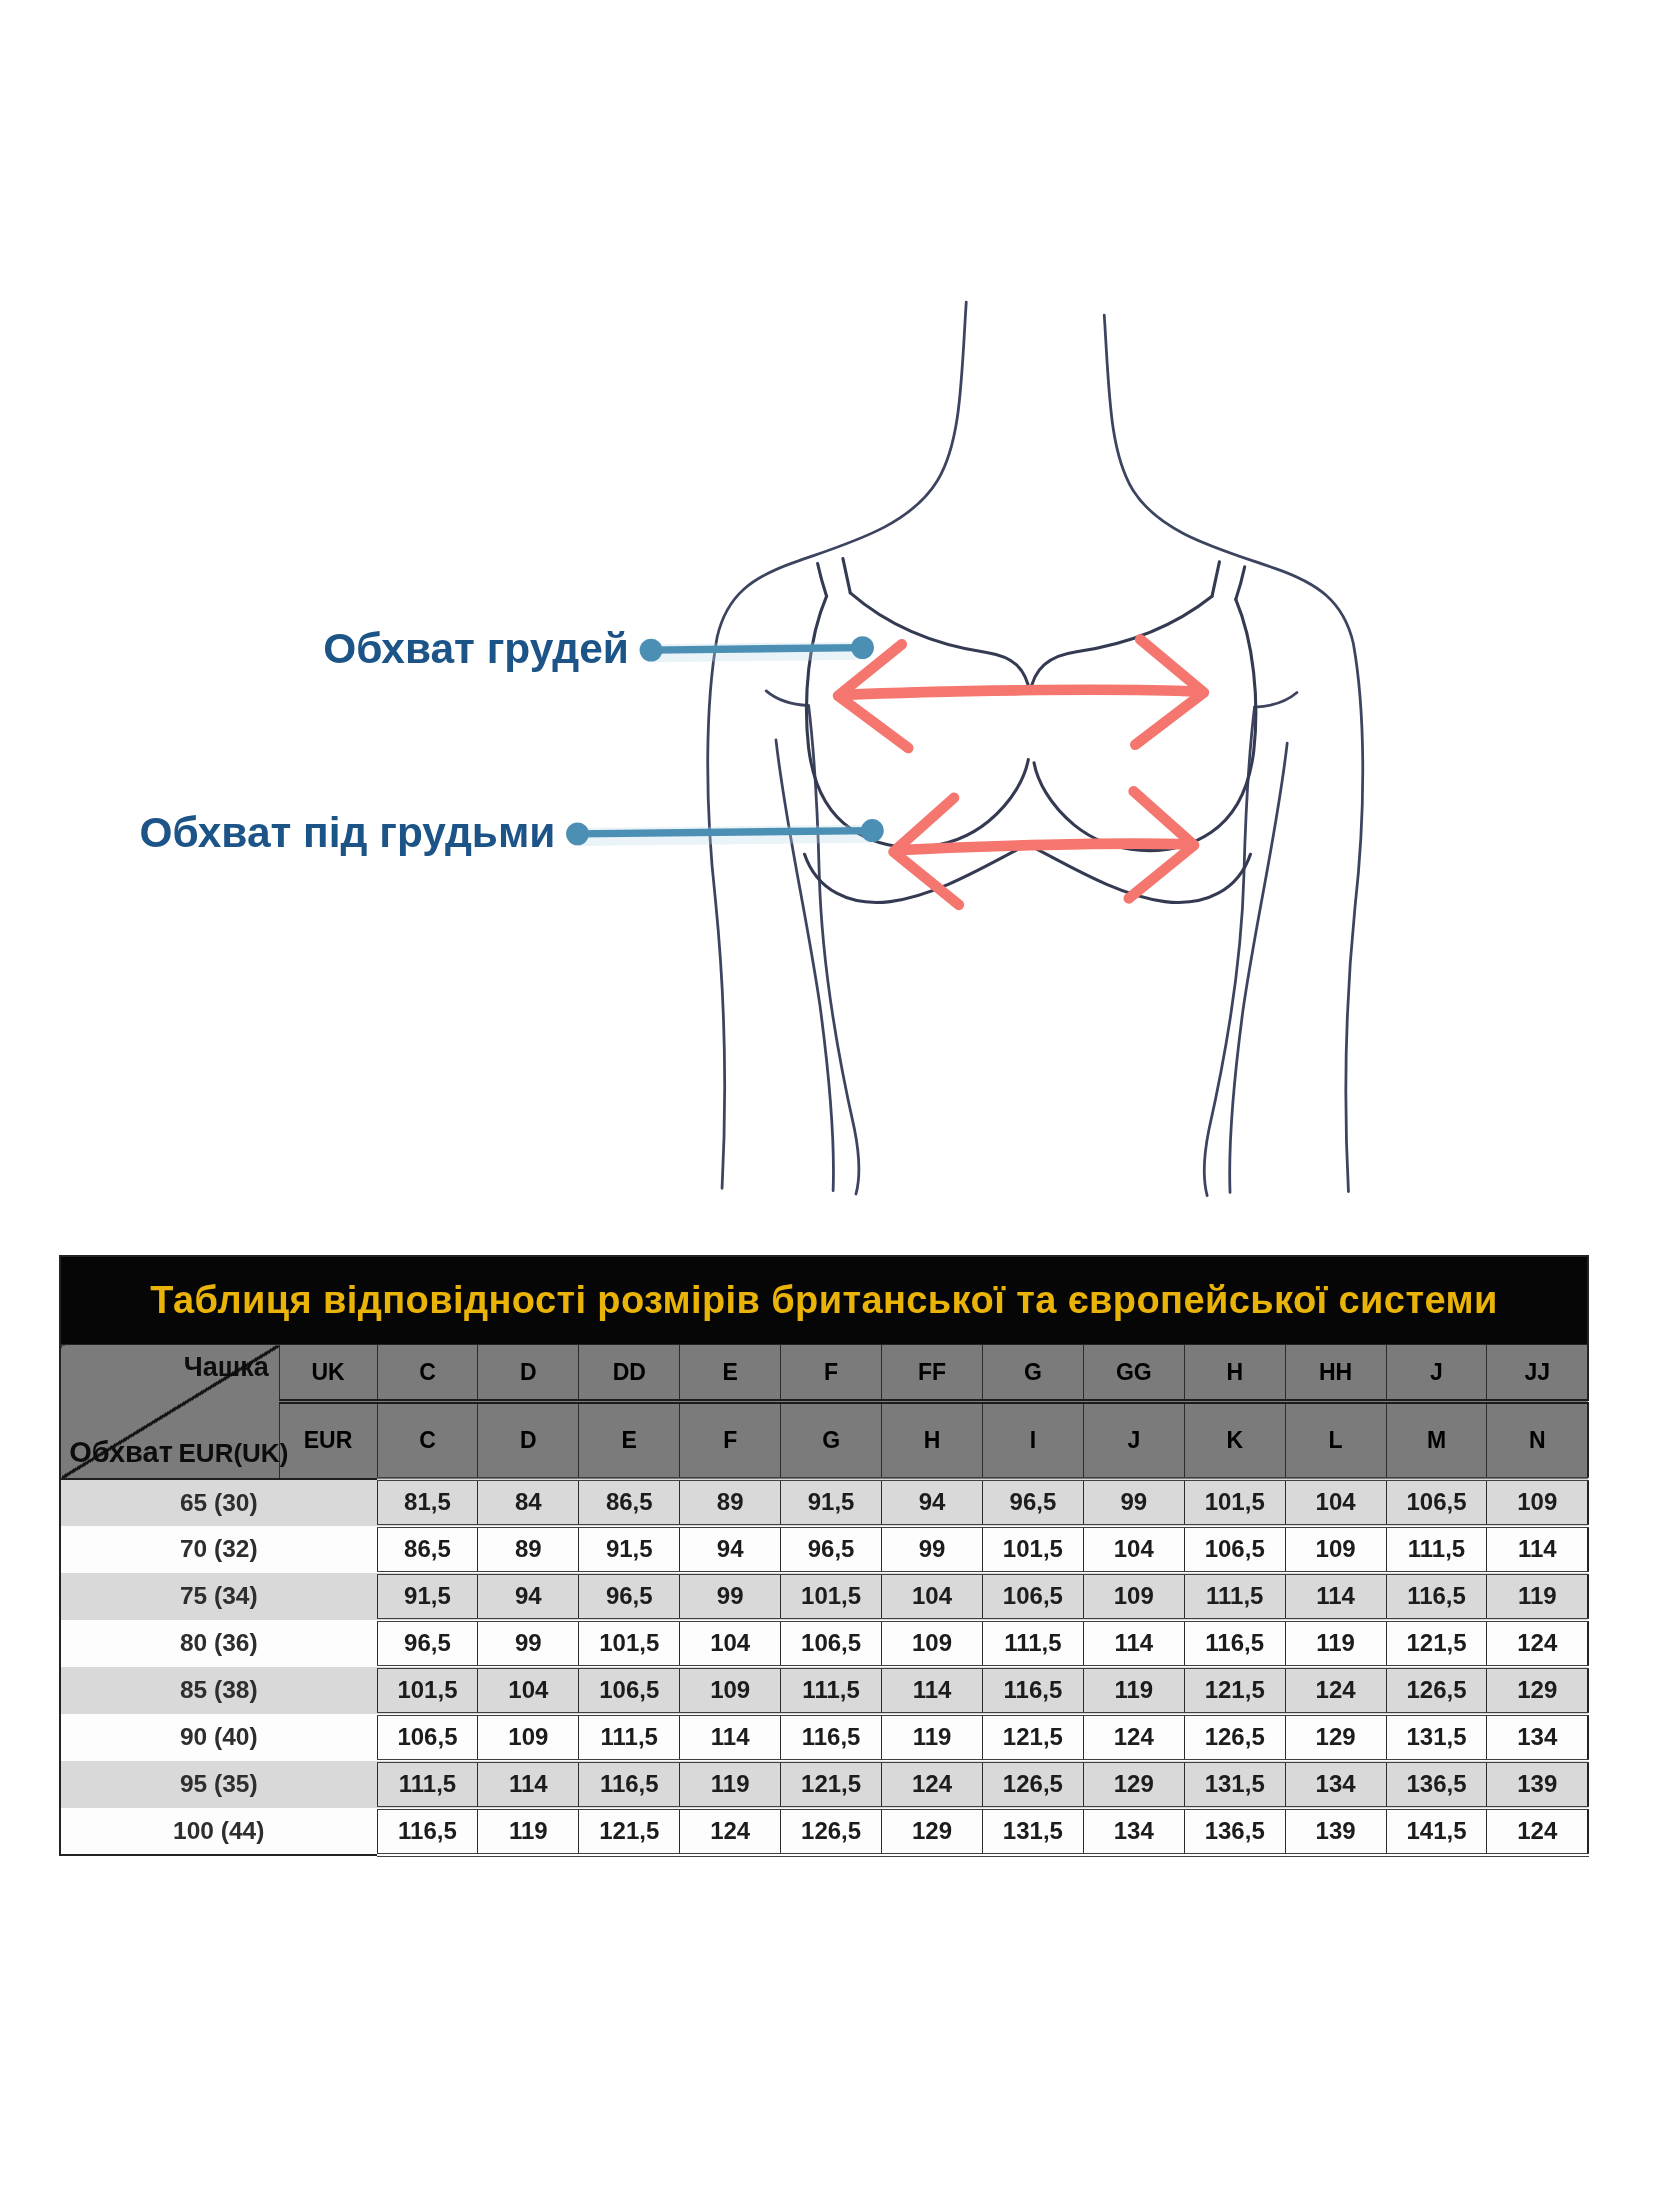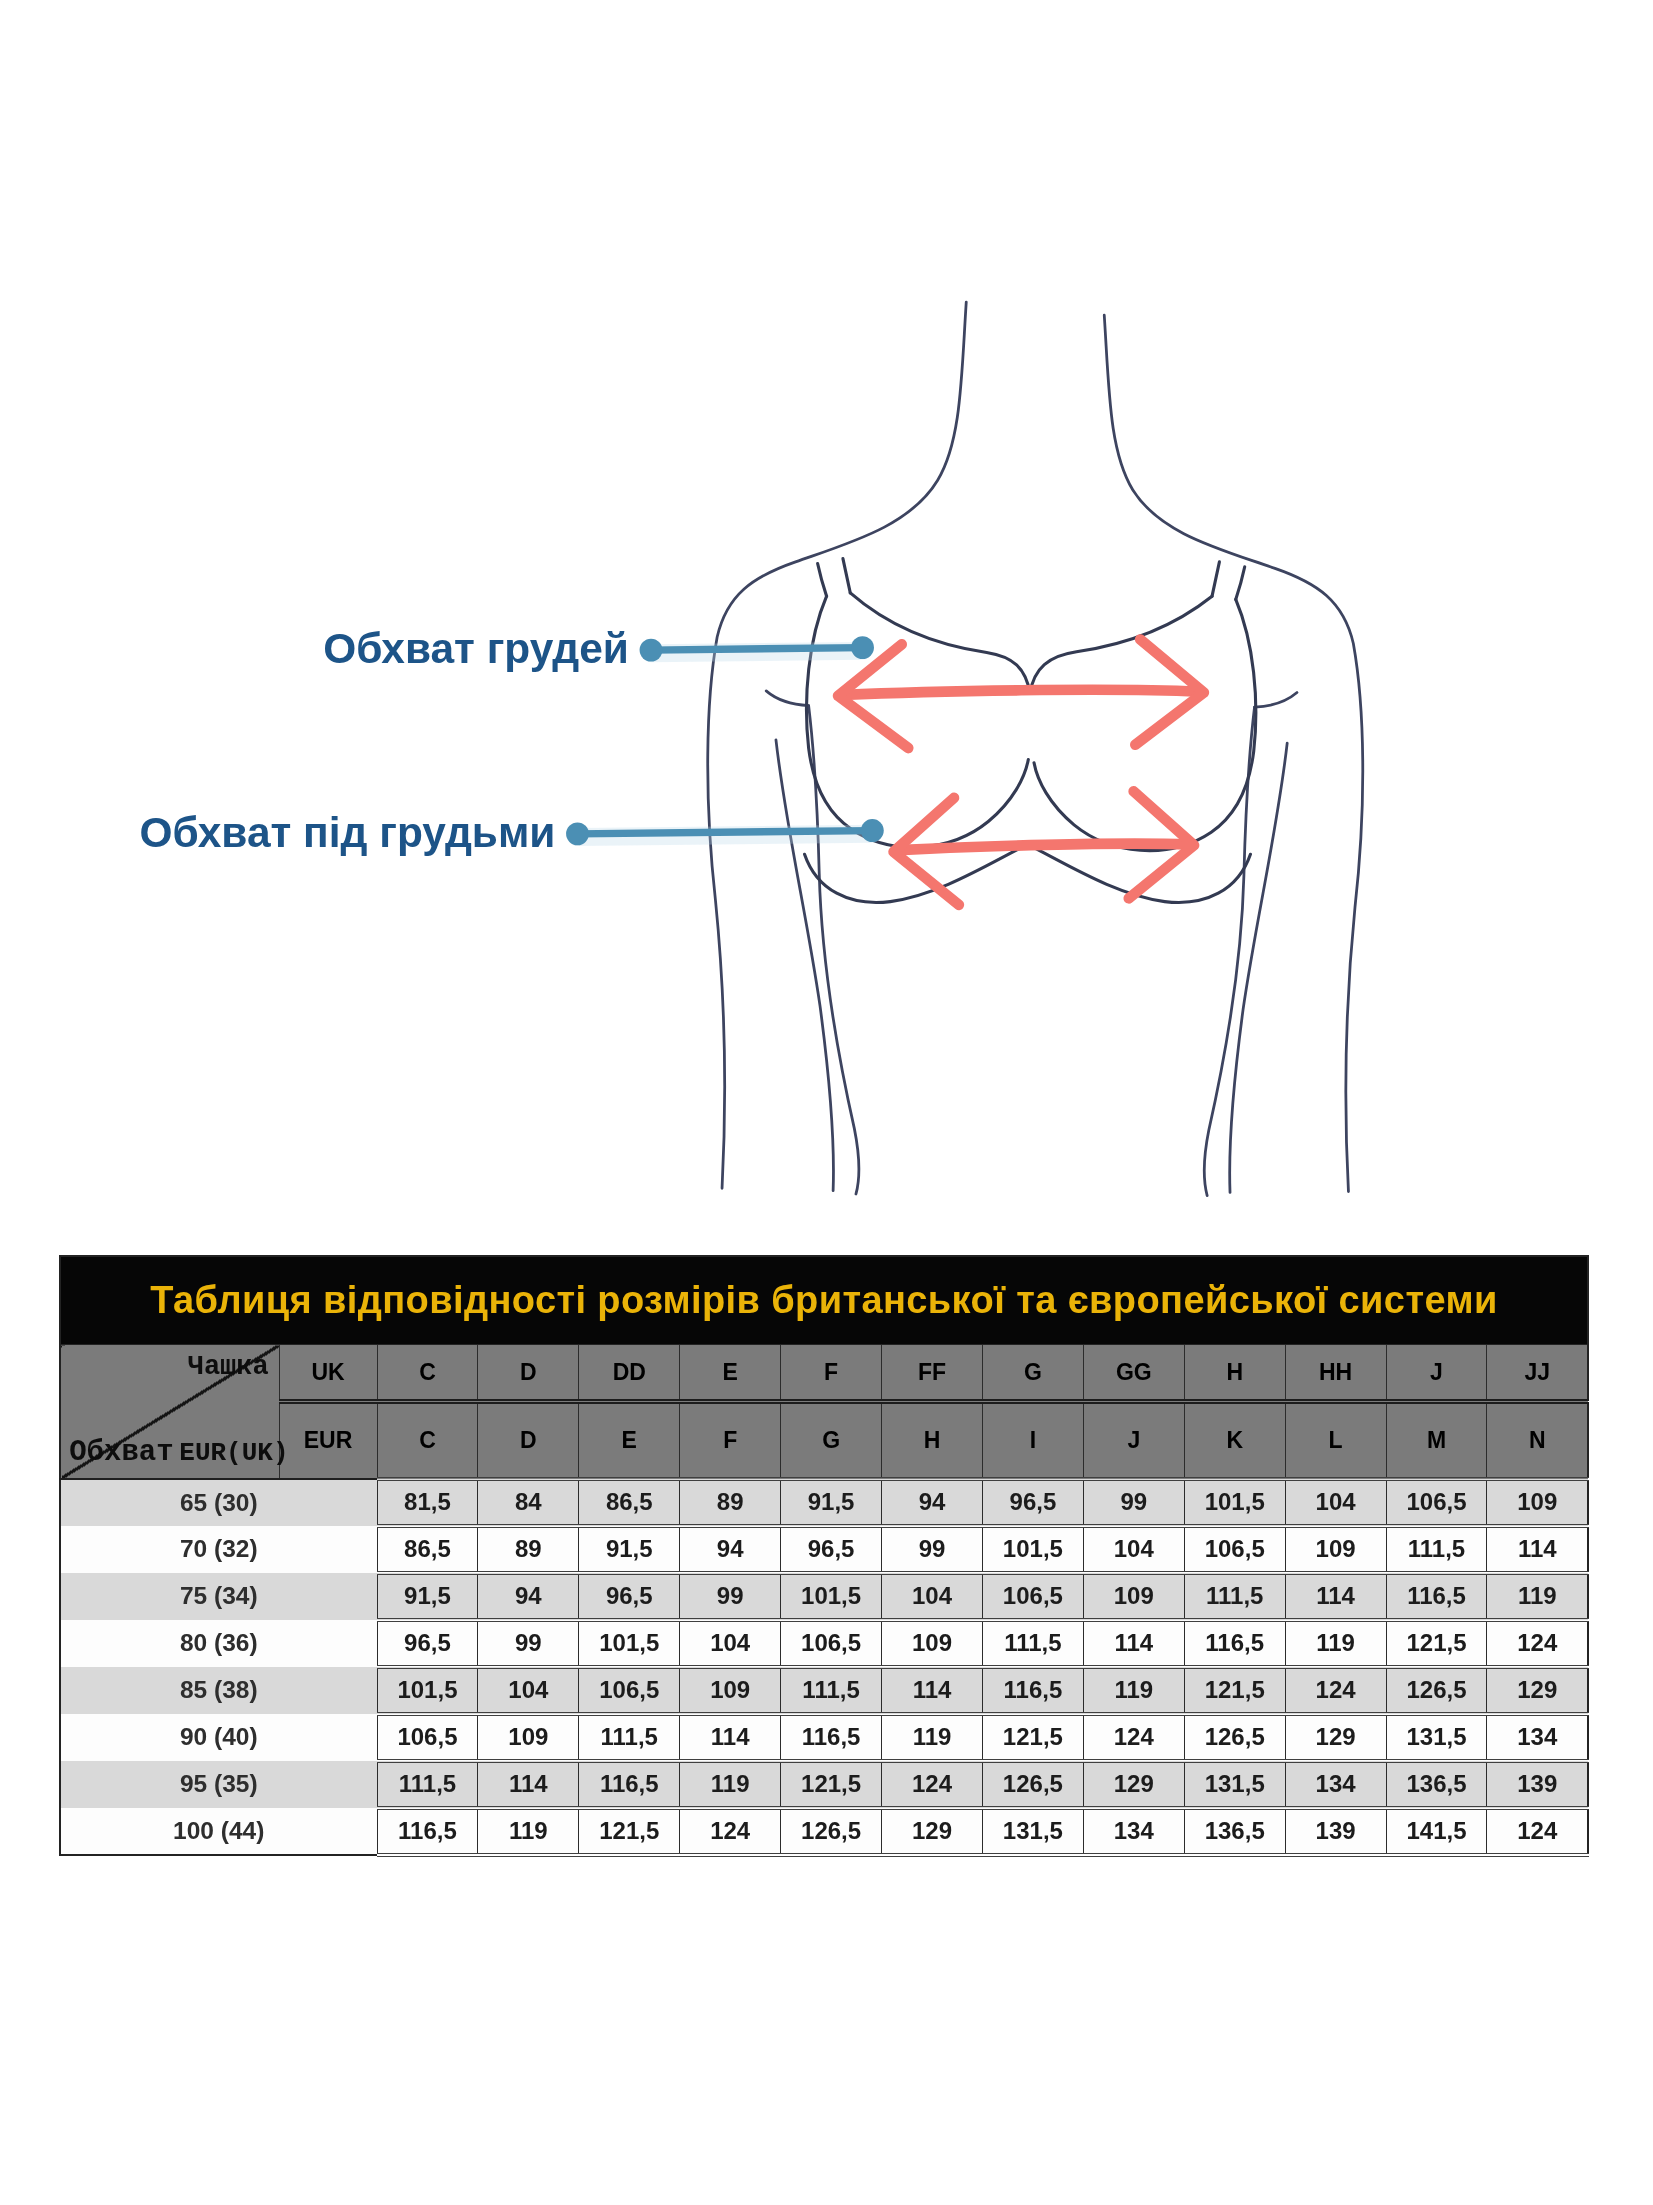--- a/index.html
+++ b/index.html
@@ -69,21 +69,20 @@
     background-color:var(--header-gray);
     background-image:linear-gradient(to bottom right,
       rgba(0,0,0,0) calc(50% - 1.6px),
       #141414 calc(50% - 1.6px),
       #141414 calc(50% + 1.6px),
       rgba(0,0,0,0) calc(50% + 1.6px));
     border-right:1.6px solid var(--grid);
     border-bottom:2.5px solid #1f1f1f;
     position:relative;
     padding:6px;
-    font-family:Liberation Mono, monospace;
   }
   .corner-top{
     position:absolute;top:6.5px;right:9.8px;
     font-size:27px;font-weight:700;color:#0d0d0d;
   }
   .corner-bottom{
     position:absolute;bottom:8.2px;left:8.2px;
     font-weight:700;color:#0d0d0d;font-size:29px;white-space:nowrap;
   }
   .corner-bottom .sub{font-size:26px;margin-left:5.7px;letter-spacing:0;}

